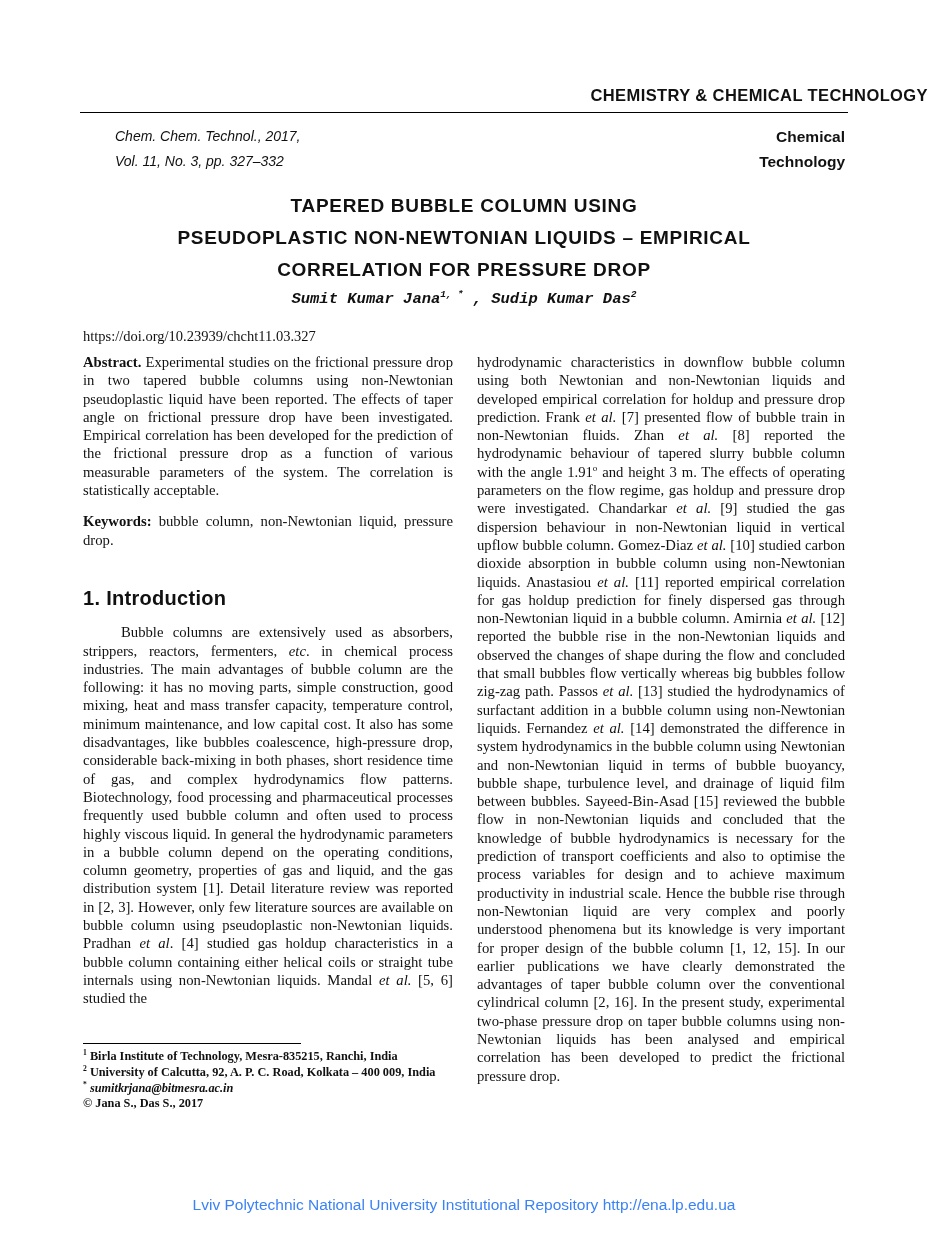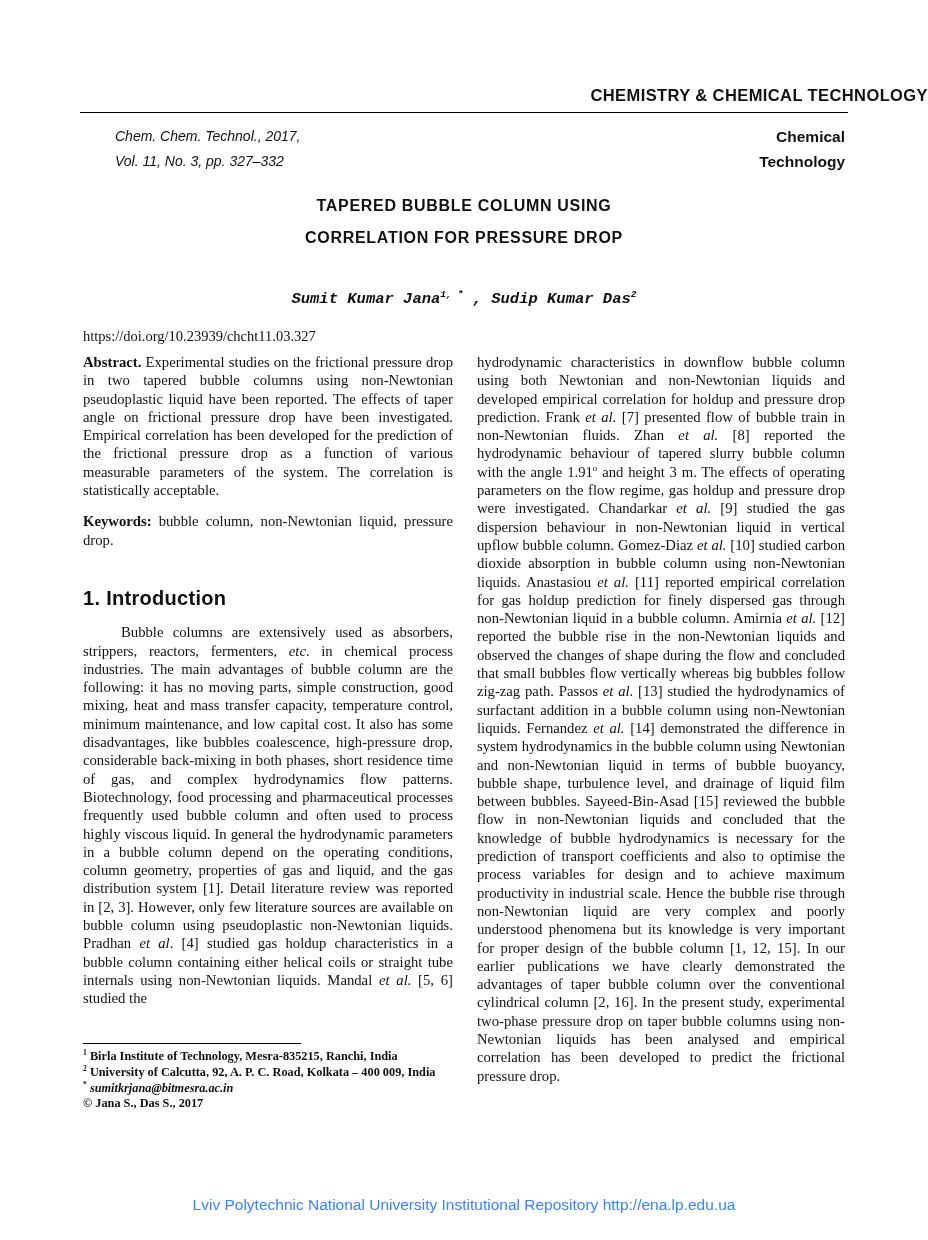--- a/index.html
+++ b/index.html
@@ -24,21 +24,21 @@
     font-size:14px;line-height:25px;margin-left:32px;
   }
   .brand-block{
     position:absolute;right:83px;top:124px;text-align:right;
     font-family:"Liberation Sans",sans-serif;font-weight:bold;
     font-size:15.5px;line-height:25px;
   }
   .paper-title{
     position:absolute;left:60px;top:190px;width:808px;text-align:center;
     font-family:"Liberation Sans",sans-serif;font-weight:bold;
-    font-size:16px;line-height:32px;letter-spacing:0.7px;
+    font-size:19px;line-height:32px;letter-spacing:0.7px;
   }
   .authors{
     position:absolute;left:0;top:290px;width:100%;text-align:center;
     font-family:Liberation Mono, monospace;font-weight:bold;font-style:italic;
     font-size:15.5px;
   }
   .doi{
     position:absolute;left:83px;top:328px;font-size:14.5px;
   }
 
@@ -83,20 +83,21 @@
     <div>Vol. 11, No. 3, pp. 327–332</div>
   </div>
 
   <div class="brand-block">
     <div>Chemical</div>
     <div>Technology</div>
   </div>
 
   <div class="paper-title">
     <div>TAPERED BUBBLE COLUMN USING</div>
+    <div>PSEUDOPLASTIC NON-NEWTONIAN LIQUIDS – EMPIRICAL</div>
     <div>CORRELATION FOR PRESSURE DROP</div>
   </div>
 
   <div class="authors"><span>Sumit Kumar Jana</span><span class="seg-sup">1, *</span><span> , Sudip Kumar Das</span><span class="seg-sup">2</span></div>
 
   <div class="doi">https://doi.org/10.23939/chcht11.03.327</div>
 
   <div class="col col-left">
     <p><span class="seg-b">Abstract.</span><span> Experimental studies on the frictional pressure drop in two tapered bubble columns using non-Newtonian pseudoplastic liquid have been reported. The effects of taper angle on frictional pressure drop have been investigated. Empirical correlation has been developed for the prediction of the frictional pressure drop as a function of various measurable parameters of the system. The correlation is statistically acceptable.</span></p>
     <p class="keywords-p"><span class="seg-b">Keywords:</span><span> bubble column, non-Newtonian liquid, pressure drop.</span></p>

